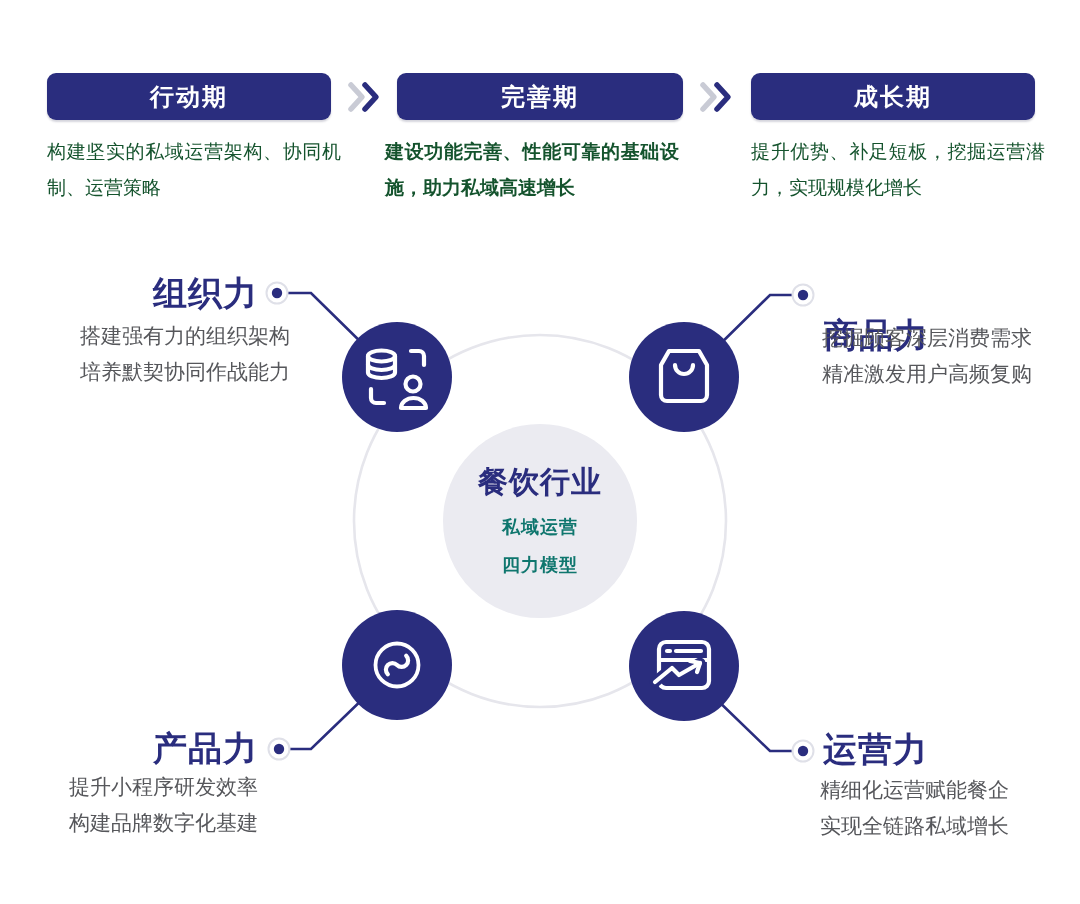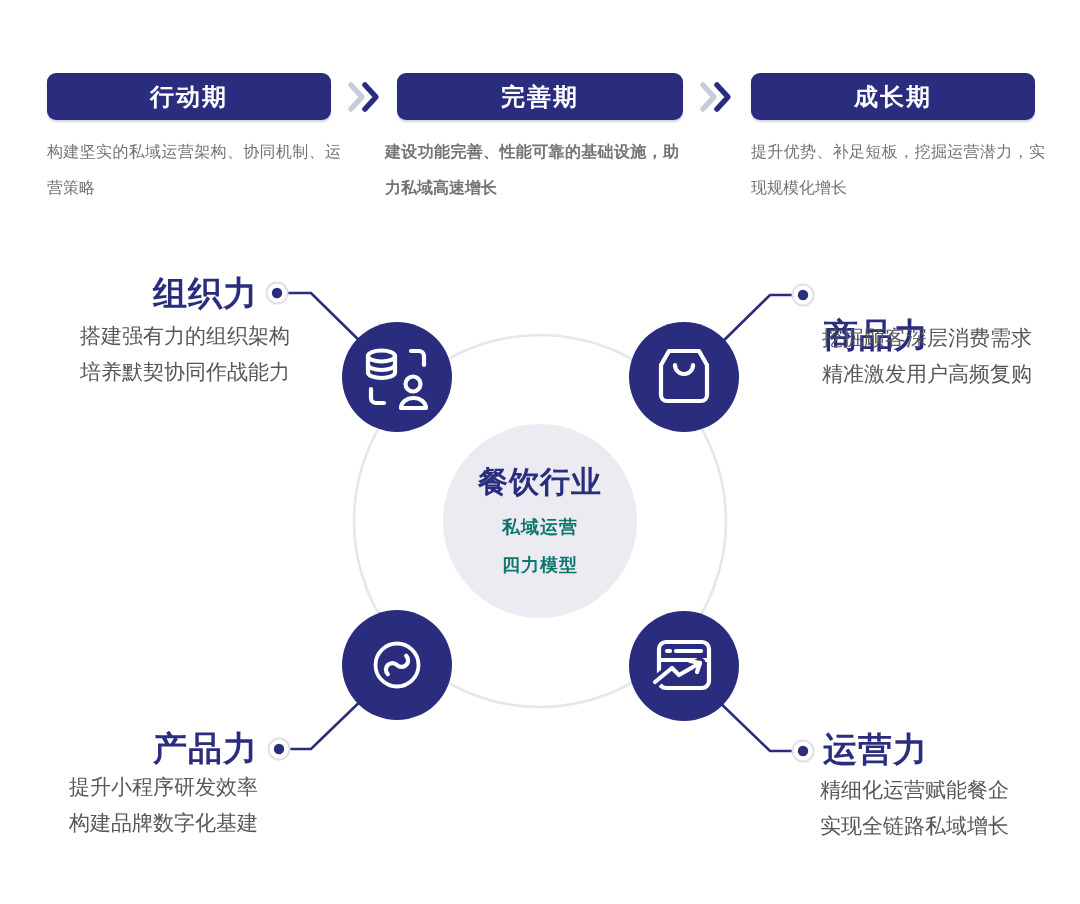--- a/index.html
+++ b/index.html
@@ -9,21 +9,21 @@
   
   .phase-box{
     position:absolute;top:73px;height:47px;
     background:#2a2d7e;border-radius:9px;
     display:flex;align-items:center;justify-content:center;
     color:#ffffff;font-size:24px;font-weight:700;letter-spacing:2px;
     box-shadow:0 2px 2px rgba(20,22,60,.18);
   }
   .phase-desc{
     position:absolute;top:134px;width:294px;
-    color:#737373;font-size:16px;line-height:36px;text-align:justify;
+    color:#14532d;font-size:19px;line-height:36px;text-align:justify;
   }
   .chevron{position:absolute;top:79px;}
 
   
   .force-label{
     position:absolute;color:#2a2d7e;font-size:34px;font-weight:700;
     letter-spacing:1px;white-space:nowrap;line-height:32px;
   }
   .force-desc{
     position:absolute;color:#56575b;font-size:21px;line-height:36px;

